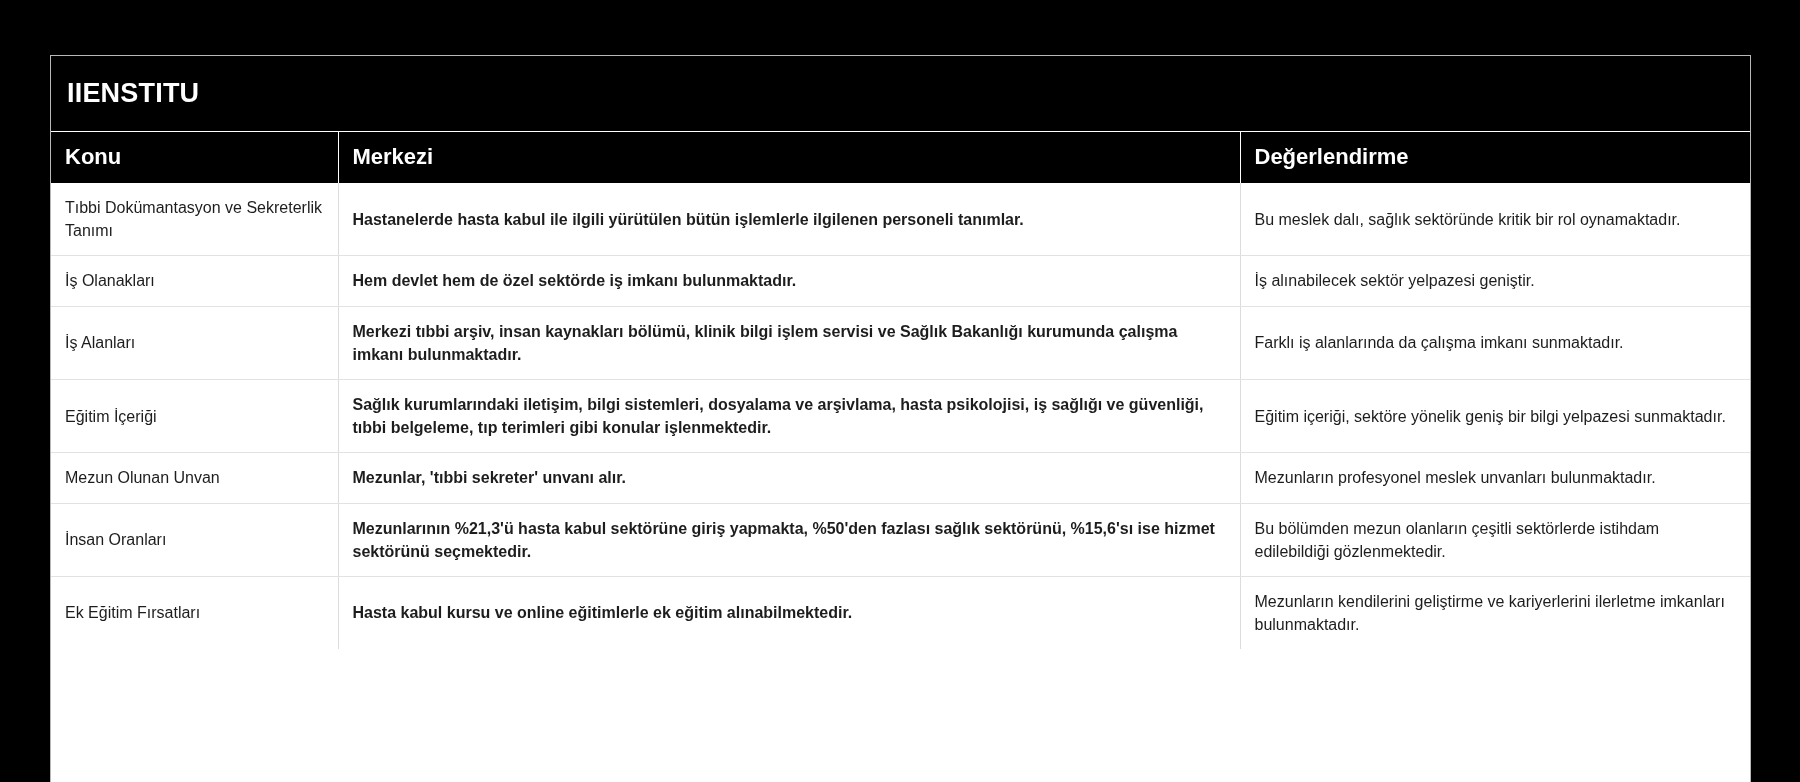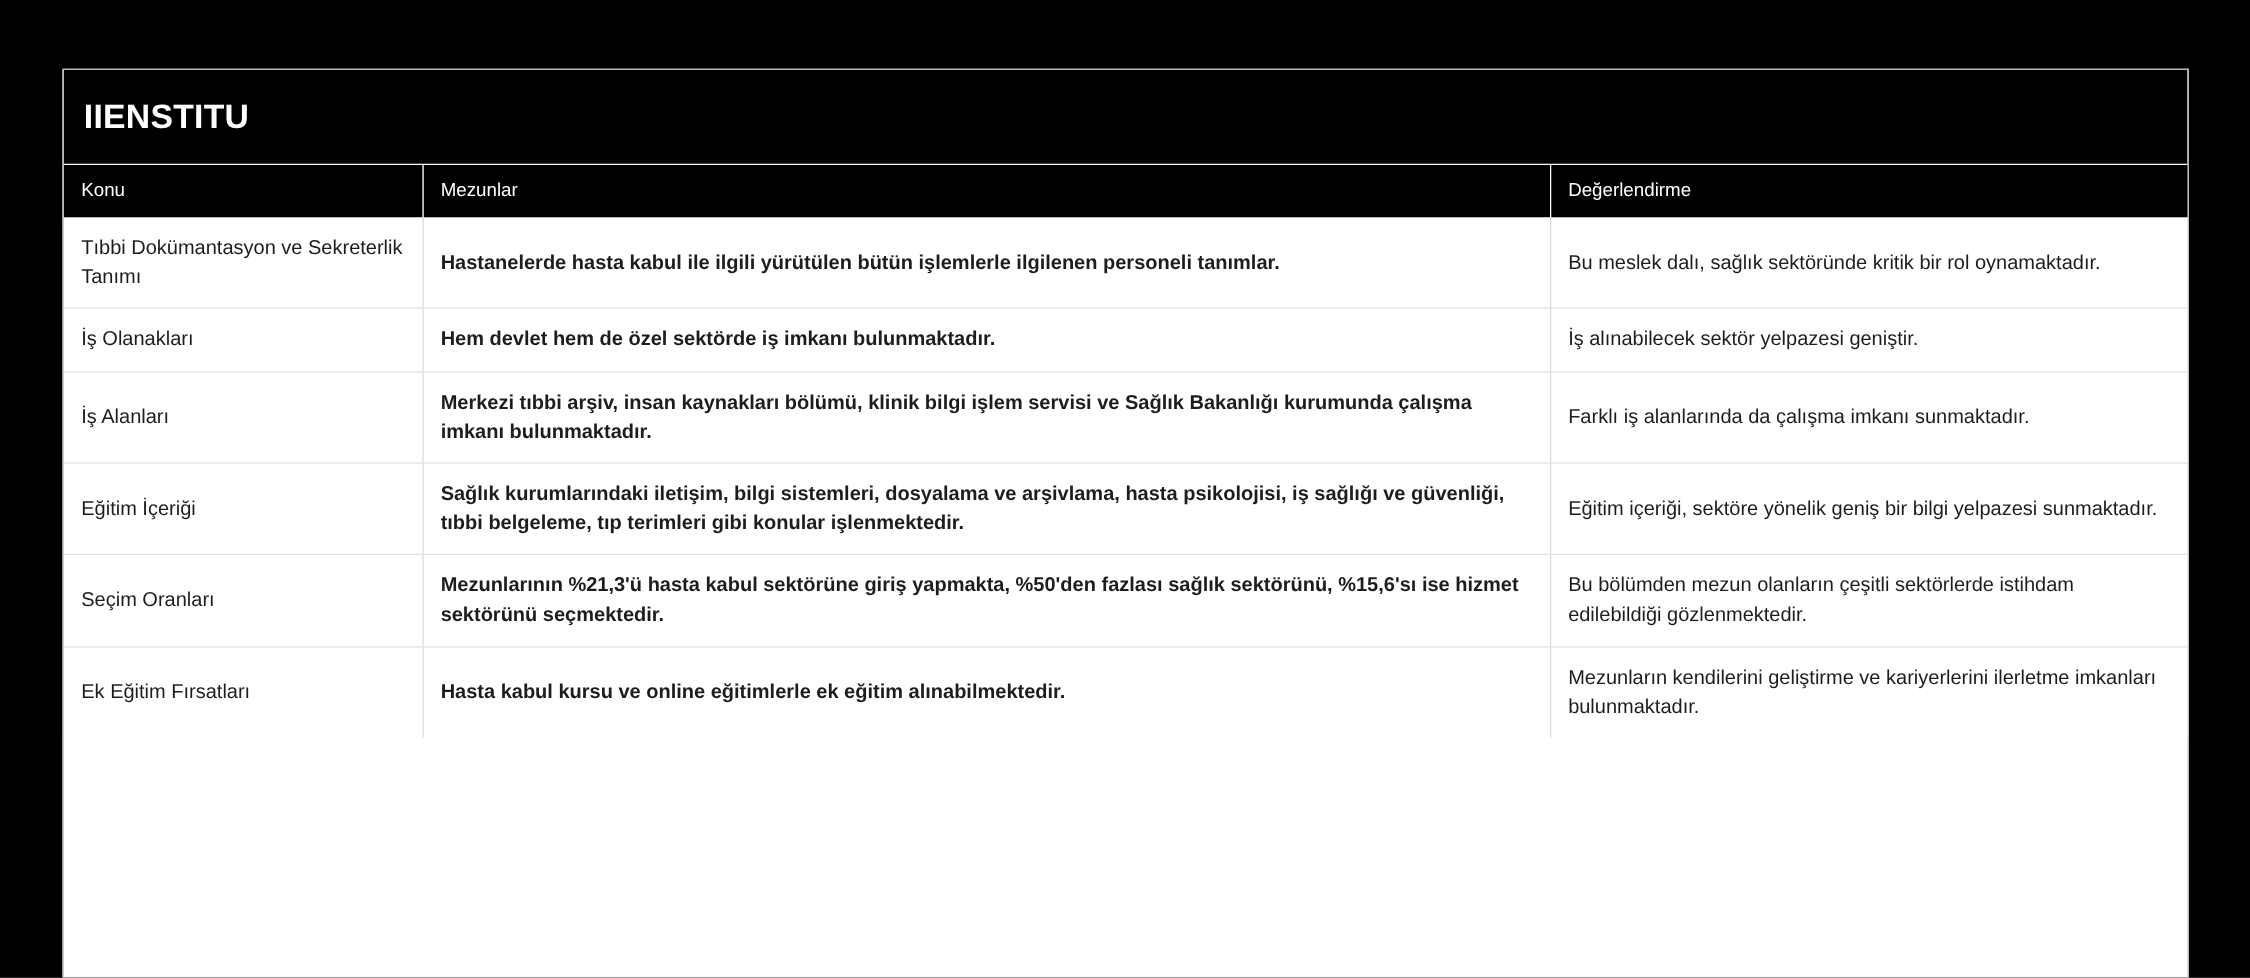--- a/index.html
+++ b/index.html
@@ -56,22 +56,22 @@
   
   table.data-table {
     width: 100%;
     border-collapse: collapse;
     table-layout: fixed;
   }
 
   table.data-table thead th {
     background: #000000;
     color: #ffffff;
-    font-size: 15px;
-    font-weight: 400;
+    font-size: 22px;
+    font-weight: 700;
     text-align: left;
     padding: 12px 14px 13px 14px;
     border-right: 1px solid #ffffff;
     vertical-align: middle;
     box-sizing: border-box;
   }
   table.data-table thead th:last-child { border-right: none; }
 
   table.data-table tbody td {
     font-size: 16px;
@@ -108,21 +108,21 @@
 
     <table class="data-table">
       <colgroup>
         <col class="col-konu">
         <col class="col-detay">
         <col class="col-deger">
       </colgroup>
       <thead>
         <tr>
           <th>Konu</th>
-          <th>Mezunlar</th>
+          <th>Merkezi</th>
           <th>Değerlendirme</th>
         </tr>
       </thead>
       <tbody id="table-body">
           <tr>
             <td class="cell-konu">Tıbbi Dokümantasyon ve Sekreterlik Tanımı</td>
             <td class="cell-detay">Hastanelerde hasta kabul ile ilgili yürütülen bütün işlemlerle ilgilenen personeli tanımlar.</td>
             <td class="cell-deger">Bu meslek dalı, sağlık sektöründe kritik bir rol oynamaktadır.</td>
           </tr>
           <tr>
@@ -134,21 +134,26 @@
             <td class="cell-konu">İş Alanları</td>
             <td class="cell-detay">Merkezi tıbbi arşiv, insan kaynakları bölümü, klinik bilgi işlem servisi ve Sağlık Bakanlığı kurumunda çalışma imkanı bulunmaktadır.</td>
             <td class="cell-deger">Farklı iş alanlarında da çalışma imkanı sunmaktadır.</td>
           </tr>
           <tr>
             <td class="cell-konu">Eğitim İçeriği</td>
             <td class="cell-detay">Sağlık kurumlarındaki iletişim, bilgi sistemleri, dosyalama ve arşivlama, hasta psikolojisi, iş sağlığı ve güvenliği, tıbbi belgeleme, tıp terimleri gibi konular işlenmektedir.</td>
             <td class="cell-deger">Eğitim içeriği, sektöre yönelik geniş bir bilgi yelpazesi sunmaktadır.</td>
           </tr>
           <tr>
-            <td class="cell-konu">Seçim Oranları</td>
+            <td class="cell-konu">Mezun Olunan Unvan</td>
+            <td class="cell-detay">Mezunlar, 'tıbbi sekreter' unvanı alır.</td>
+            <td class="cell-deger">Mezunların profesyonel meslek unvanları bulunmaktadır.</td>
+          </tr>
+          <tr>
+            <td class="cell-konu">İnsan Oranları</td>
             <td class="cell-detay">Mezunlarının %21,3'ü hasta kabul sektörüne giriş yapmakta, %50'den fazlası sağlık sektörünü, %15,6'sı ise hizmet sektörünü seçmektedir.</td>
             <td class="cell-deger">Bu bölümden mezun olanların çeşitli sektörlerde istihdam edilebildiği gözlenmektedir.</td>
           </tr>
           <tr>
             <td class="cell-konu">Ek Eğitim Fırsatları</td>
             <td class="cell-detay">Hasta kabul kursu ve online eğitimlerle ek eğitim alınabilmektedir.</td>
             <td class="cell-deger">Mezunların kendilerini geliştirme ve kariyerlerini ilerletme imkanları bulunmaktadır.</td>
           </tr>
         </tbody>
     </table>

